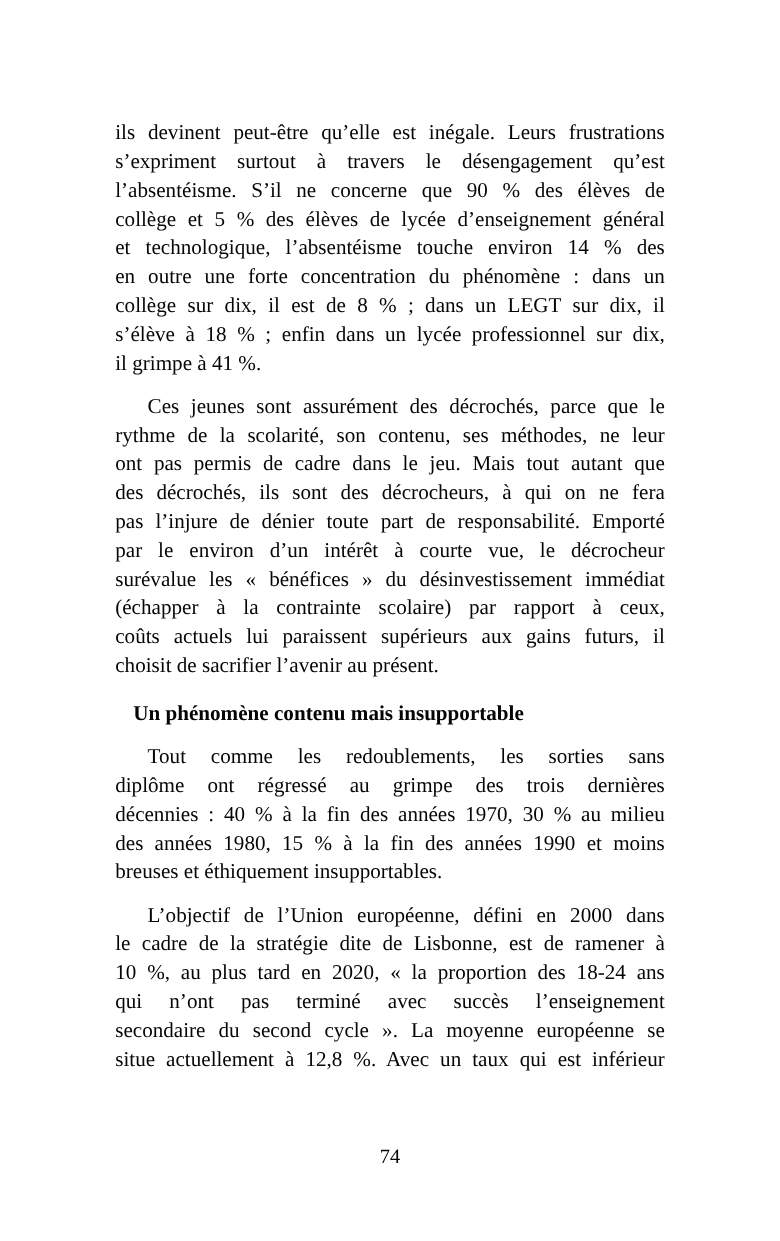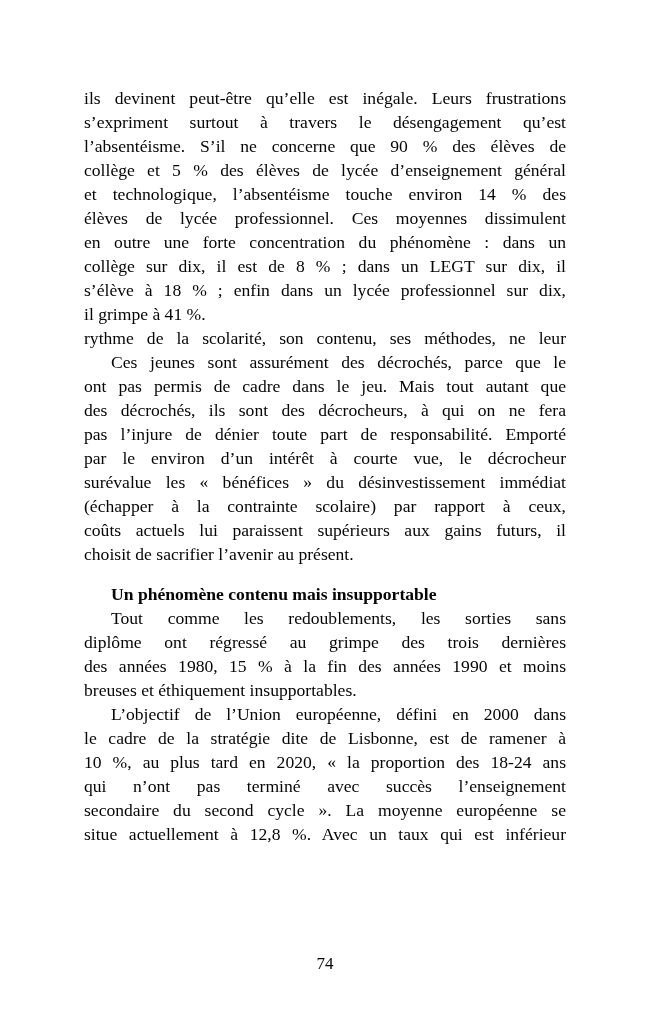--- a/index.html
+++ b/index.html
@@ -17,21 +17,21 @@
   }
   .text-block {
     position: absolute;
     left: 84px;
     top: 86px;
     width: 482px;
     font-size: 17.6px;
     line-height: 24px;
   }
   .para {
-    margin: 0;
+    margin: 12px;
     padding: 0;
   }
   .line {
     height: 24px;
     text-align: justify;
     text-align-last: justify;
     overflow: hidden;
   }
   .line.end {
     text-align-last: left;
@@ -61,45 +61,45 @@
 <body>
 
 <div class="text-block">
 
   <div class="para">
     <div class="line">ils devinent peut-être qu’elle est inégale. Leurs frustrations</div>
     <div class="line">s’expriment surtout à travers le désengagement qu’est</div>
     <div class="line">l’absentéisme. S’il ne concerne que 90 % des élèves de</div>
     <div class="line">collège et 5 % des élèves de lycée d’enseignement général</div>
     <div class="line">et technologique, l’absentéisme touche environ 14 % des</div>
-    <div class="line">élèves de lycée professionnel. Ces moyennes dissimulent</div>
     <div class="line">en outre une forte concentration du phénomène : dans un</div>
     <div class="line">collège sur dix, il est de 8 % ; dans un LEGT sur dix, il</div>
     <div class="line">s’élève à 18 % ; enfin dans un lycée professionnel sur dix,</div>
     <div class="line end">il grimpe à 41 %.</div>
   </div>
 
   <div class="para">
+    <div class="line ind">Ces jeunes sont assurément des décrochés, parce que le</div>
     <div class="line">rythme de la scolarité, son contenu, ses méthodes, ne leur</div>
-    <div class="line ind">Ces jeunes sont assurément des décrochés, parce que le</div>
     <div class="line">ont pas permis de cadre dans le jeu. Mais tout autant que</div>
     <div class="line">des décrochés, ils sont des décrocheurs, à qui on ne fera</div>
     <div class="line">pas l’injure de dénier toute part de responsabilité. Emporté</div>
     <div class="line">par le environ d’un intérêt à courte vue, le décrocheur</div>
     <div class="line">surévalue les « bénéfices » du désinvestissement immédiat</div>
     <div class="line">(échapper à la contrainte scolaire) par rapport à ceux,</div>
     <div class="line">coûts actuels lui paraissent supérieurs aux gains futurs, il</div>
     <div class="line end">choisit de sacrifier l’avenir au présent.</div>
   </div>
 
   <h2 class="heading">Un phénomène contenu mais insupportable</h2>
 
   <div class="para">
     <div class="line ind">Tout comme les redoublements, les sorties sans</div>
     <div class="line">diplôme ont régressé au grimpe des trois dernières</div>
+    <div class="line">décennies : 40 % à la fin des années 1970, 30 % au milieu</div>
     <div class="line">des années 1980, 15 % à la fin des années 1990 et moins</div>
     <div class="line end">breuses et éthiquement insupportables.</div>
   </div>
 
   <div class="para">
     <div class="line ind">L’objectif de l’Union européenne, défini en 2000 dans</div>
     <div class="line">le cadre de la stratégie dite de Lisbonne, est de ramener à</div>
     <div class="line">10 %, au plus tard en 2020, « la proportion des 18-24 ans</div>
     <div class="line">qui n’ont pas terminé avec succès l’enseignement</div>
     <div class="line">secondaire du second cycle ». La moyenne européenne se</div>

